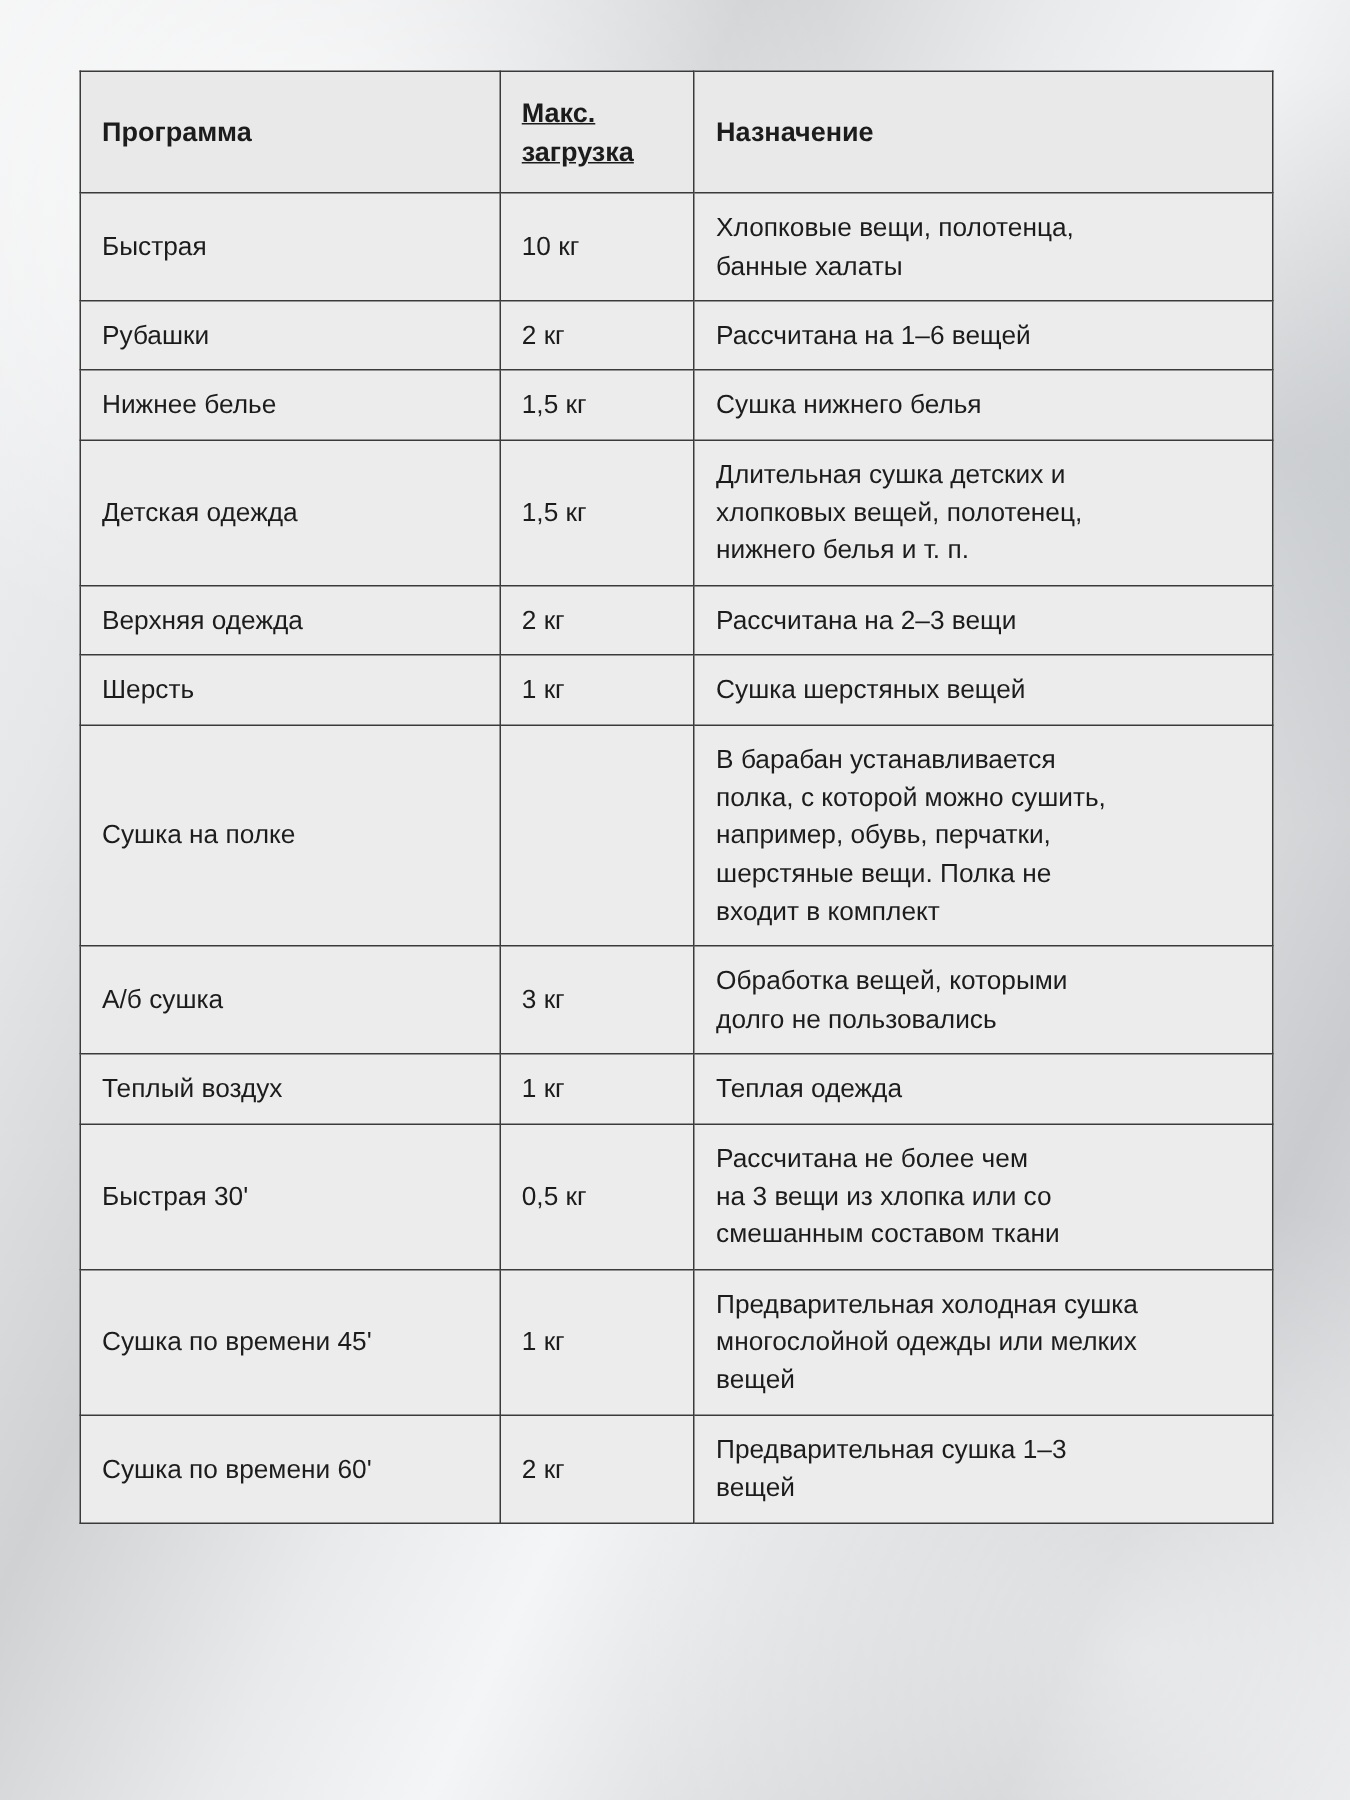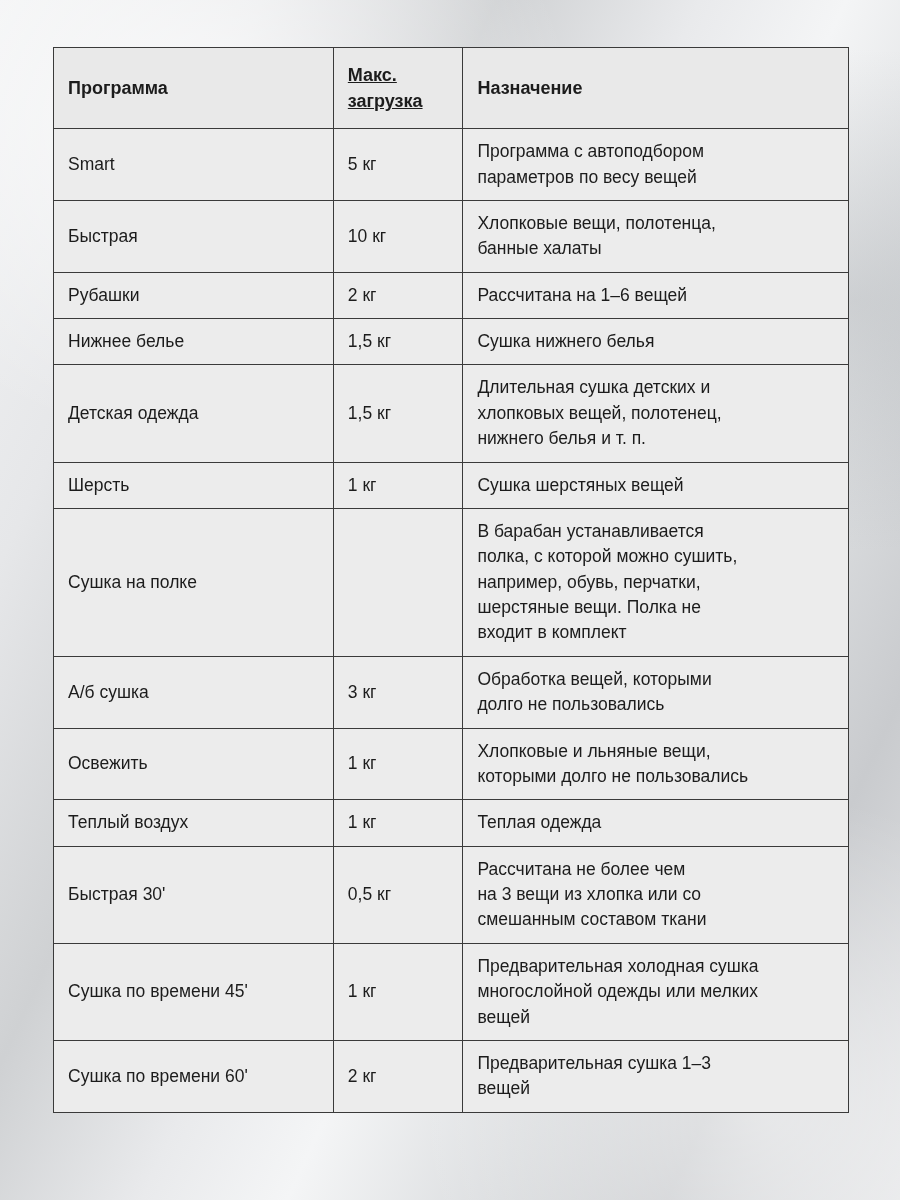--- a/index.html
+++ b/index.html
@@ -90,26 +90,20 @@
     <thead>
       <tr>
         <th class="nowrap-line">Программа</th>
         <th class="load-head nowrap-line">Макс.
 загрузка</th>
         <th class="nowrap-line">Назначение</th>
       </tr>
     </thead>
     <tbody id="table-body">
         <tr>
-          <td class="nowrap-line">Smart</td>
-          <td class="load nowrap-line">5 кг</td>
-          <td class="nowrap-line">Программа с автоподбором
-параметров по весу вещей</td>
-        </tr>
-        <tr>
           <td class="nowrap-line">Быстрая</td>
           <td class="load nowrap-line">10 кг</td>
           <td class="nowrap-line">Хлопковые вещи, полотенца,
 банные халаты</td>
         </tr>
         <tr>
           <td class="nowrap-line">Рубашки</td>
           <td class="load nowrap-line">2 кг</td>
           <td class="nowrap-line">Рассчитана на 1–6 вещей</td>
         </tr>
@@ -119,44 +113,43 @@
           <td class="nowrap-line">Сушка нижнего белья</td>
         </tr>
         <tr>
           <td class="nowrap-line">Детская одежда</td>
           <td class="load nowrap-line">1,5 кг</td>
           <td class="nowrap-line">Длительная сушка детских и
 хлопковых вещей, полотенец,
 нижнего белья и т. п.</td>
         </tr>
         <tr>
+          <td class="nowrap-line">Верхняя одежда</td>
+          <td class="load nowrap-line">2 кг</td>
+          <td class="nowrap-line">Рассчитана на 2–3 вещи</td>
+        </tr>
+        <tr>
           <td class="nowrap-line">Шерсть</td>
           <td class="load nowrap-line">1 кг</td>
           <td class="nowrap-line">Сушка шерстяных вещей</td>
         </tr>
         <tr>
           <td class="nowrap-line">Сушка на полке</td>
           <td class="load nowrap-line"></td>
           <td class="nowrap-line">В барабан устанавливается
 полка, с которой можно сушить,
 например, обувь, перчатки,
 шерстяные вещи. Полка не
 входит в комплект</td>
         </tr>
         <tr>
           <td class="nowrap-line">А/б сушка</td>
           <td class="load nowrap-line">3 кг</td>
           <td class="nowrap-line">Обработка вещей, которыми
 долго не пользовались</td>
-        </tr>
-        <tr>
-          <td class="nowrap-line">Освежить</td>
-          <td class="load nowrap-line">1 кг</td>
-          <td class="nowrap-line">Хлопковые и льняные вещи,
-которыми долго не пользовались</td>
         </tr>
         <tr>
           <td class="nowrap-line">Теплый воздух</td>
           <td class="load nowrap-line">1 кг</td>
           <td class="nowrap-line">Теплая одежда</td>
         </tr>
         <tr>
           <td class="nowrap-line">Быстрая 30'</td>
           <td class="load nowrap-line">0,5 кг</td>
           <td class="nowrap-line">Рассчитана не более чем

